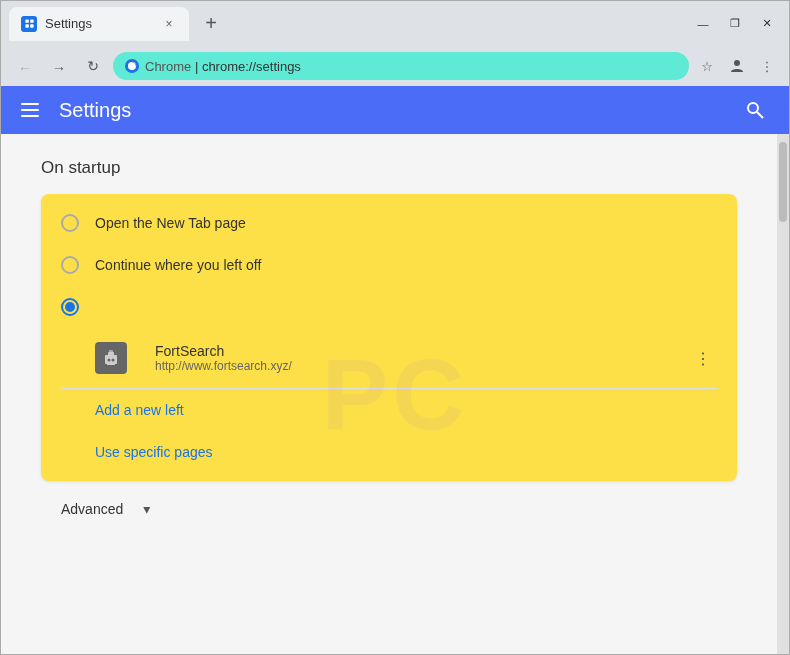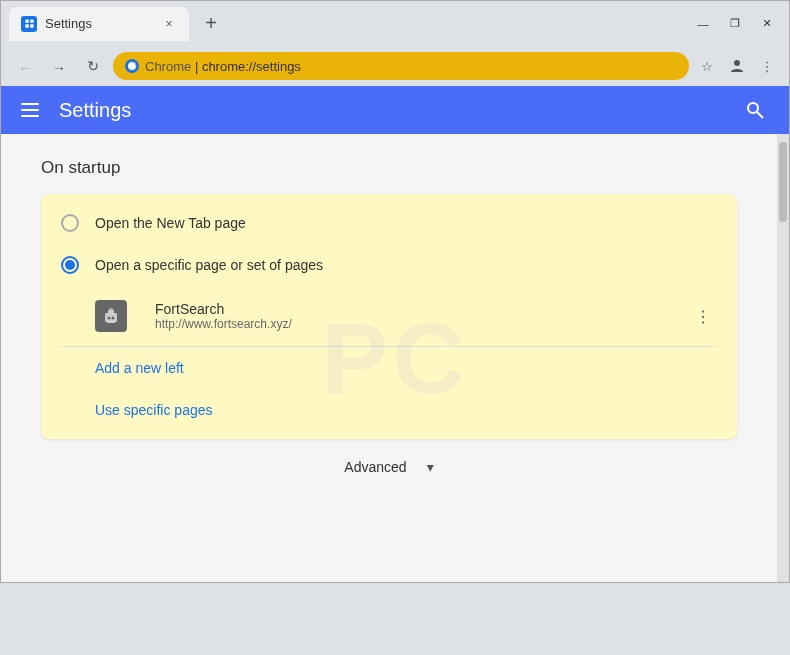--- a/index.html
+++ b/index.html
@@ -1,36 +1,36 @@
 <!DOCTYPE html>
 <html><head>
   <meta charset="utf-8">
   <style>
     * { margin: 0; padding: 0; box-sizing: border-box; }
     body { width: 790px; height: 655px; font-family: 'Segoe UI', Arial, sans-serif; background: #dee1e6; overflow: hidden; }
 
     
-    .window { width: 790px; height: 583px; display: flex; flex-direction: column; border: 1px solid #aaa; }
+    .window { width: 790px; height: 655px; display: flex; flex-direction: column; border: 1px solid #aaa; }
 
     
     .titlebar { background: #dee1e6; height: 45px; display: flex; align-items: center; padding: 0 8px; gap: 4px; flex-shrink: 0; }
     .tab-active { background: #f1f3f4; border-radius: 8px 8px 0 0; height: 34px; display: flex; align-items: center; padding: 0 12px; gap: 8px; min-width: 180px; }
     .tab-icon { width: 16px; height: 16px; background: #1a73e8; border-radius: 3px; display: flex; align-items: center; justify-content: center; flex-shrink: 0; }
     .tab-icon svg { width: 11px; height: 11px; }
     .tab-title { font-size: 13px; color: #333; flex: 1; }
     .tab-close { width: 16px; height: 16px; border-radius: 50%; display: flex; align-items: center; justify-content: center; cursor: pointer; color: #666; font-size: 12px; }
     .tab-new { width: 28px; height: 28px; border-radius: 50%; display: flex; align-items: center; justify-content: center; color: #555; font-size: 20px; cursor: pointer; margin-left: 4px; }
     .window-controls { margin-left: auto; display: flex; gap: 4px; }
     .win-btn { width: 28px; height: 28px; border-radius: 50%; display: flex; align-items: center; justify-content: center; cursor: pointer; font-size: 11px; color: #333; }
 
     
     .addressbar-row { background: #dee1e6; height: 40px; display: flex; align-items: center; padding: 0 10px; gap: 6px; flex-shrink: 0; }
     .nav-btn { width: 28px; height: 28px; border-radius: 50%; display: flex; align-items: center; justify-content: center; cursor: pointer; color: #555; font-size: 14px; }
     .nav-btn.disabled { color: #aaa; cursor: default; }
-    .address-bar { flex: 1; height: 28px; background: #eab308; border-radius: 14px; display: flex; align-items: center; padding: 0 12px; gap: 6px; }
+    .address-bar { flex: 1; height: 28px; background: #5eead4; border-radius: 14px; display: flex; align-items: center; padding: 0 12px; gap: 6px; }
     .address-favicon { width: 14px; height: 14px; border-radius: 50%; background: #1a73e8; flex-shrink: 0; display: flex; align-items: center; justify-content: center; }
     .address-text { font-size: 13px; color: #333; }
     .address-text .chrome-label { color: #555; }
     .address-text .url { color: #333; }
     .addr-icon-btn { width: 24px; height: 24px; border-radius: 50%; display: flex; align-items: center; justify-content: center; cursor: pointer; color: #555; font-size: 13px; }
 
     
     .settings-header { background: #4a6cf7; height: 48px; display: flex; align-items: center; padding: 0 16px; gap: 16px; flex-shrink: 0; }
     .hamburger { display: flex; flex-direction: column; gap: 4px; cursor: pointer; padding: 4px; }
     .hamburger span { width: 18px; height: 2px; background: white; border-radius: 1px; }
@@ -43,21 +43,21 @@
     .scrollbar { width: 12px; background: #e0e0e0; flex-shrink: 0; position: relative; }
     .scrollbar-thumb { width: 8px; background: #bbb; border-radius: 4px; margin: 0 auto; position: absolute; top: 8px; height: 80px; left: 2px; }
 
     
     .watermark { position: absolute; top: 50%; left: 50%; transform: translate(-50%, -50%); opacity: 0.07; font-size: 100px; font-weight: bold; color: #8b5cf6; pointer-events: none; white-space: nowrap; font-family: Arial; letter-spacing: 4px; }
 
     
     .section-title { font-size: 17px; color: #333; margin-bottom: 16px; font-weight: 400; }
 
     
-    .startup-card { background: #fef9c3; border-radius: 8px; padding: 8px 0; box-shadow: 0 1px 3px rgba(0,0,0,0.1); }
+    .startup-card { background: #fde047; border-radius: 8px; padding: 8px 0; box-shadow: 0 1px 3px rgba(0,0,0,0.1); }
 
     
     .radio-option { display: flex; align-items: center; padding: 12px 20px; gap: 16px; cursor: pointer; }
     .radio-circle { width: 18px; height: 18px; border-radius: 50%; border: 2px solid #aaa; flex-shrink: 0; display: flex; align-items: center; justify-content: center; }
     .radio-circle.checked { border-color: #1a73e8; }
     .radio-circle.checked::after { content: ''; width: 10px; height: 10px; border-radius: 50%; background: #1a73e8; }
     .radio-label { font-size: 14px; color: #333; }
 
     
     .startup-pages { padding: 4px 20px 4px 54px; }
@@ -66,21 +66,21 @@
     .page-info { flex: 1; }
     .page-name { font-size: 14px; color: #333; font-weight: 500; }
     .page-url { font-size: 12px; color: #666; }
     .page-menu-btn { width: 28px; height: 28px; border-radius: 50%; display: flex; align-items: center; justify-content: center; cursor: pointer; color: #555; font-size: 16px; }
 
     
     .startup-link { padding: 12px 20px 12px 54px; }
     .link-text { font-size: 14px; color: #1a73e8; cursor: pointer; }
 
     
-    .advanced-section { display: flex; align-items: center; justify-content: center; padding: 20px; gap: 20px; cursor: pointer; }
+    .advanced-section { display: flex; align-items: center; justify-content: flex-start; padding: 20px; gap: 20px; cursor: pointer; }
     .advanced-label { font-size: 14px; color: #333; }
     .advanced-arrow { font-size: 14px; color: #555; }
 
     .divider { height: 1px; background: #e0e0e0; margin: 0 20px; }
   </style>
 </head>
 <body>
 
 <div class="window">
 
@@ -154,24 +154,27 @@
 
       <div class="section-title">On startup</div>
 
       <div class="startup-card">
 
         <div class="radio-option">
           <div class="radio-circle"></div>
           <span class="radio-label">Open the New Tab page</span>
         </div>
 
+        <div class="radio-option">
+          <div class="radio-circle"></div>
+          <span class="radio-label">Continue where you left off</span>
+        </div>
 
         <div class="radio-option">
           <div class="radio-circle checked"></div>
-          <span class="radio-label">Open a specific page or set of pages</span>
         </div>
 
         <div class="startup-pages">
           <div class="startup-page-item">
             <div class="page-icon">
               <svg width="20" height="20" viewBox="0 0 20 20" fill="none">
 
                 <rect x="4" y="7" width="12" height="9" rx="1" fill="#ccc"></rect>
                 <rect x="7" y="4" width="6" height="4" rx="1" fill="#ccc"></rect>
                 <circle cx="8" cy="12" r="1.5" fill="#666"></circle>

